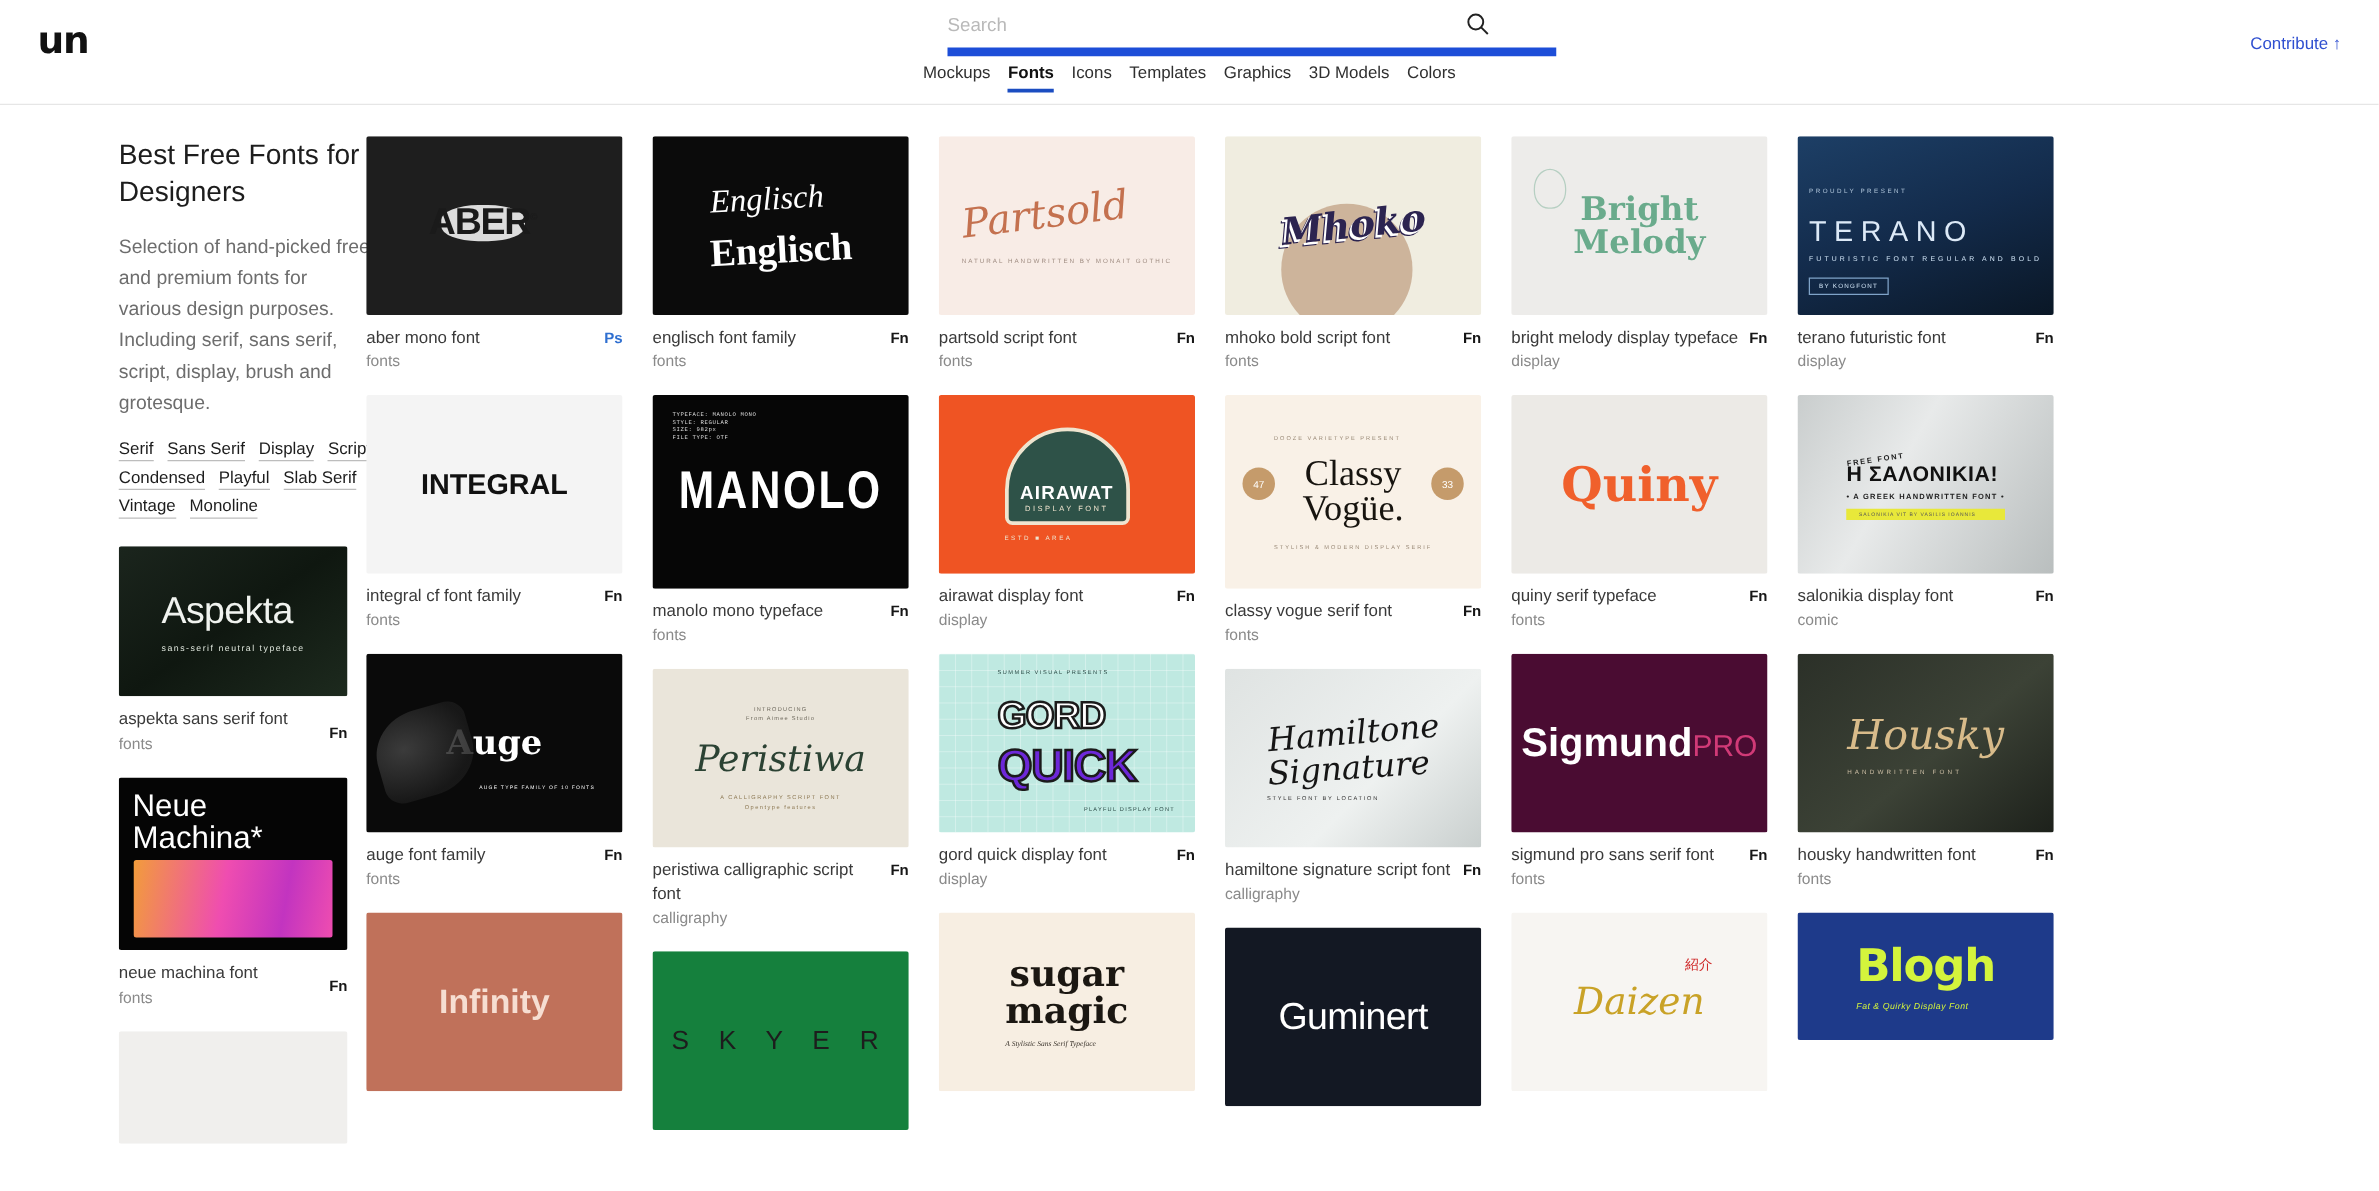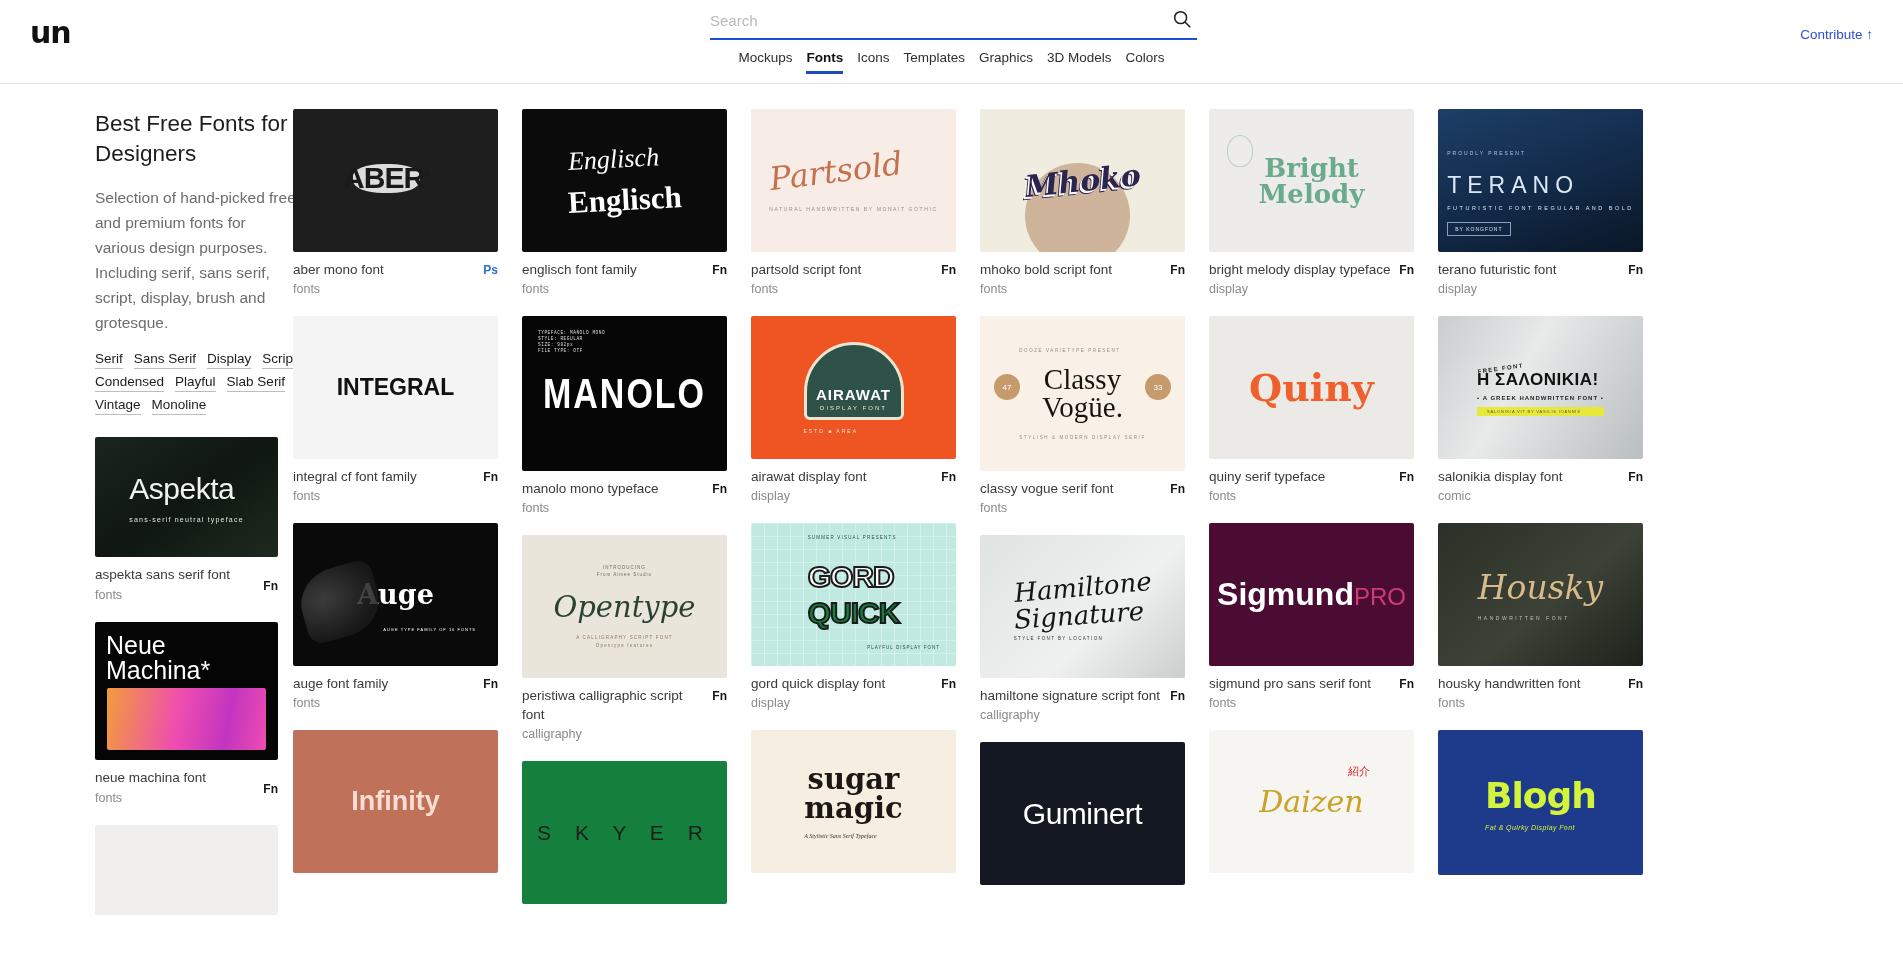--- a/index.html
+++ b/index.html
@@ -32,27 +32,28 @@
   }
   .search-wrap {
     position: absolute;
     left: 710px; top: 10px;
     width: 487px;
   }
   .search-row { position: relative; }
   .search-input {
     width: 487px;
     border: none;
-    border-bottom: 2px solid #1d4ed8;
+    border-bottom: 7px solid #1d4ed8;
     outline: none;
     font-size: 15px;
     font-family: "Liberation Sans", sans-serif;
     padding: 2px 34px 9px 0;
     color: #333;
     background: transparent;
+    margin-left: 48px;
   }
   .search-input::placeholder { color: #b9b9b9; }
   .search-icon {
     position: absolute;
     right: 4px; top: -2px;
     width: 22px; height: 22px;
     cursor: pointer;
   }
   .nav {
     position: absolute;
@@ -275,21 +276,21 @@
   .au-sub { font-size:4px; letter-spacing:1px; position:absolute; bottom:34px; right:22px; }
 
   .a-peristiwa { background:#eae5da; }
   .pr-top { font-size:4.5px; letter-spacing:1px; color:#6f6a5e; text-align:center; line-height:7px; }
   .pr-txt { font-family:"DejaVu Serif",serif; font-style:italic; font-size:29px; color:#2b4233; margin:12px 0 10px; }
   .pr-bot { font-size:4.5px; letter-spacing:1.2px; color:#8e7a55; text-align:center; line-height:8px; }
 
   .a-gord { background:#bfe9e1; }
   .gd-grid { position:absolute; inset:0; background-image:linear-gradient(#ffffff55 1px,transparent 1px),linear-gradient(90deg,#ffffff55 1px,transparent 1px); background-size:13px 13px; }
   .gd-1 { position:relative; font-family:"Liberation Sans",sans-serif; font-weight:700; font-size:30px; color:#fff; -webkit-text-stroke:2px #1b1b1b; letter-spacing:-1px; }
-  .gd-2 { position:relative; font-family:"Liberation Sans",sans-serif; font-weight:700; font-size:30px; color:#15803d; -webkit-text-stroke:2px #1b1b1b; letter-spacing:-1px; margin-top:2px; }
+  .gd-2 { position:relative; font-family:"Liberation Sans",sans-serif; font-weight:700; font-size:36px; color:#6d28d9; -webkit-text-stroke:2px #1b1b1b; letter-spacing:-1px; margin-top:2px; }
   .gd-top { position:absolute; top:12px; font-size:4.5px; letter-spacing:1.2px; color:#2d4c48; }
   .gd-bot { position:absolute; bottom:16px; right:16px; font-size:4.5px; letter-spacing:1px; color:#2d4c48; }
 
   .a-hamiltone { background:linear-gradient(135deg,#dfe3e2 0%,#eef1f0 60%,#c9cfce 100%); }
   .hm-1 { font-family:"DejaVu Serif",serif; font-style:italic; font-size:26px; color:#151515; transform:rotate(-5deg); }
   .hm-2 { font-family:"DejaVu Serif",serif; font-style:italic; font-size:26px; color:#151515; transform:rotate(-4deg); margin-top:-2px; }
   .hm-sub { font-size:4.5px; letter-spacing:1.4px; color:#333; margin-top:6px; }
 
   .a-sigmund { background:#4a0c32; }
   .sg-1 { font-family:"Liberation Sans",sans-serif; font-weight:700; font-size:32px; color:#fff; }
@@ -517,21 +518,21 @@
               <div class="cat">fonts</div>
             </div>
             <div class="badge fn">Fn</div>
           </div>
         </div>
         <div class="card">
           <div class="thumb" style="height: 143px;">
             <div class="art a-peristiwa">
               <div>
                 <div class="pr-top">INTRODUCING<br>From Aimee Studio</div>
-                <div class="pr-txt">Opentype</div>
+                <div class="pr-txt">Peristiwa</div>
                 <div class="pr-bot">A CALLIGRAPHY SCRIPT FONT<br>Opentype features</div>
               </div>
             </div>
           </div>
           <div class="meta">
             <div class="meta-left">
               <div class="title">peristiwa calligraphic script font</div>
               <div class="cat">calligraphy</div>
             </div>
             <div class="badge fn">Fn</div>
@@ -796,21 +797,21 @@
           </div>
           <div class="meta">
             <div class="meta-left">
               <div class="title">housky handwritten font</div>
               <div class="cat">fonts</div>
             </div>
             <div class="badge fn">Fn</div>
           </div>
         </div>
         <div class="card">
-          <div class="thumb" style="height: 145px;">
+          <div class="thumb" style="height: 102px;">
             <div class="art a-blogh">
               <div>
                 <div class="bg-txt">Blogh</div>
                 <div class="bg-sub">Fat &amp; Quirky Display Font</div>
               </div>
             </div>
           </div>
         </div>
       </div>
     </main>

